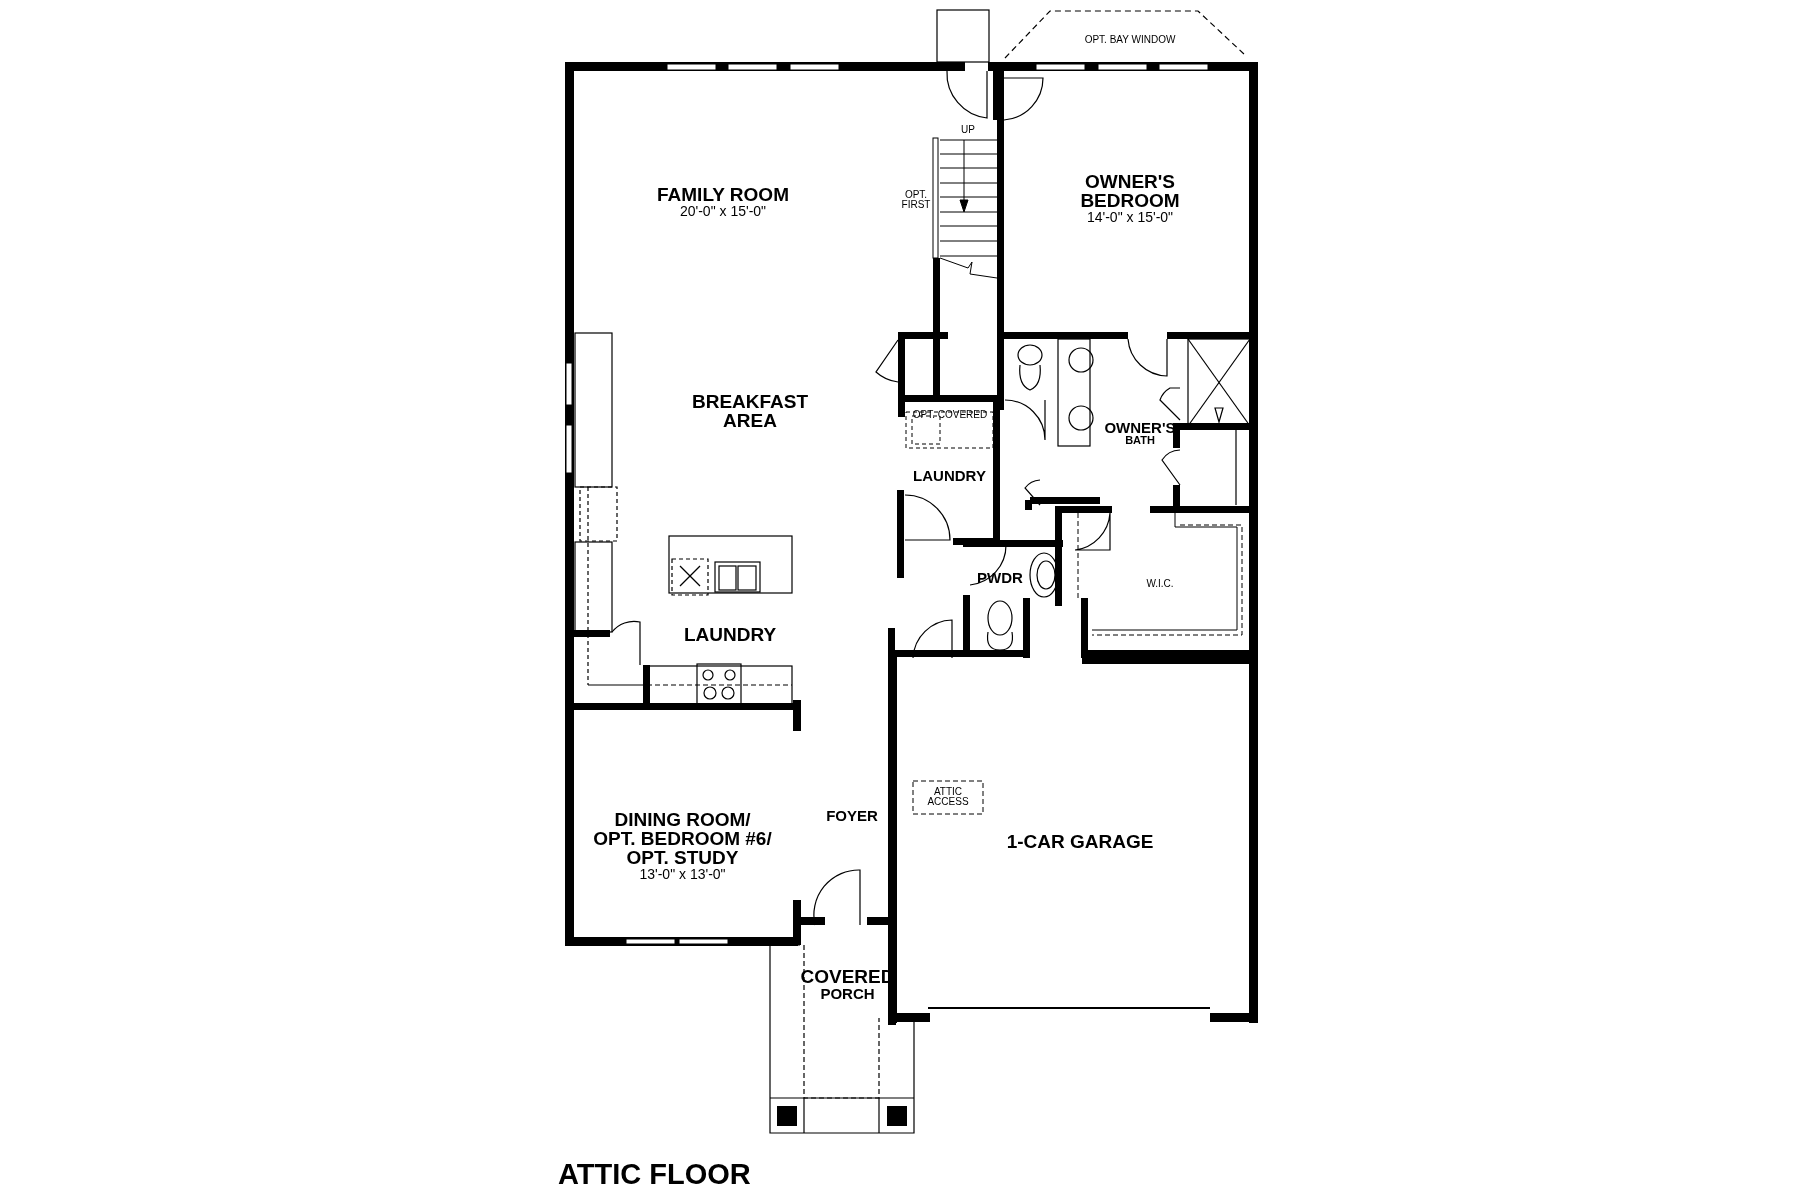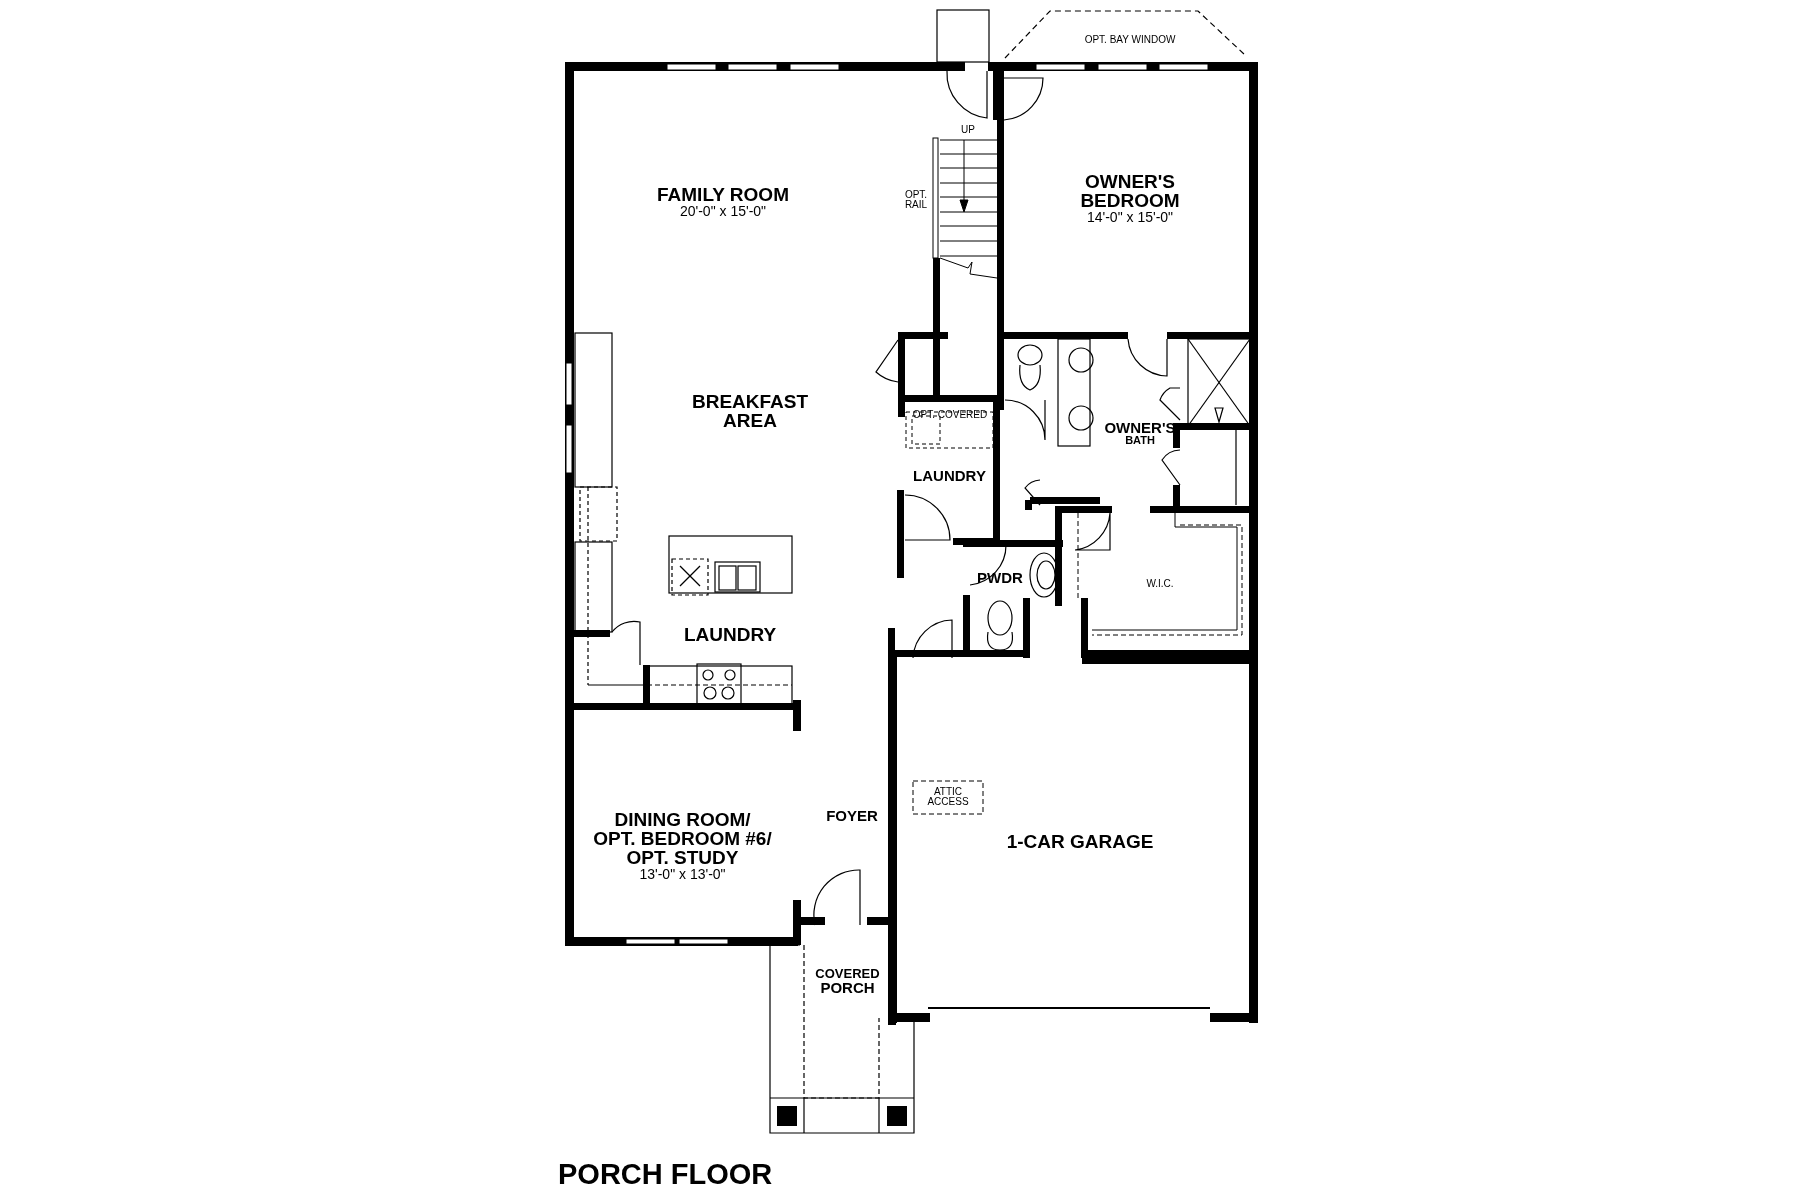--- a/index.html
+++ b/index.html
@@ -234,21 +234,21 @@
   <span class="name big">OWNER'S</span>
   <span class="name big">BEDROOM</span>
   <span class="dim dimtxt">14'-0" x 15'-0"</span>
 </div>
 
 <div class="small tiny" style="left:1070px; top:35px; width:120px;">OPT. BAY WINDOW</div>
 
 <div class="small tiny" style="left:958px; top:125px; width:20px;">UP</div>
 <div class="small tiny" style="left:901px; top:190px; width:30px;">
   <span style="display:block">OPT.</span>
-  <span style="display:block">RAIL</span>
+  <span style="display:block">FIRST</span>
 </div>
 
 <div class="lbl" style="left:670px; top:392px; width:160px;">
   <span class="name big">BREAKFAST</span>
   <span class="name big">AREA</span>
 </div>
 
 <div class="lbl" style="left:670px; top:625px; width:120px;">
   <span class="name big">LAUNDRY</span>
 </div>
@@ -284,17 +284,17 @@
 <div class="small" style="left:913px; top:787px; width:70px; font-size:10px;">
   <span style="display:block">ATTIC</span>
   <span style="display:block">ACCESS</span>
 </div>
 
 <div class="lbl" style="left:970px; top:832px; width:220px;">
   <span class="name big">1-CAR GARAGE</span>
 </div>
 
 <div class="lbl" style="left:800px; top:967px; width:95px;">
-  <span class="name" style="font-size:13px">COVERED</span>
+  <span class="name" style="font-size:19px">COVERED</span>
   <span class="name" style="font-size:15px">PORCH</span>
 </div>
 
-<div class="title">PORCH FLOOR</div>
+<div class="title">ATTIC FLOOR</div>
 
 </body></html>

